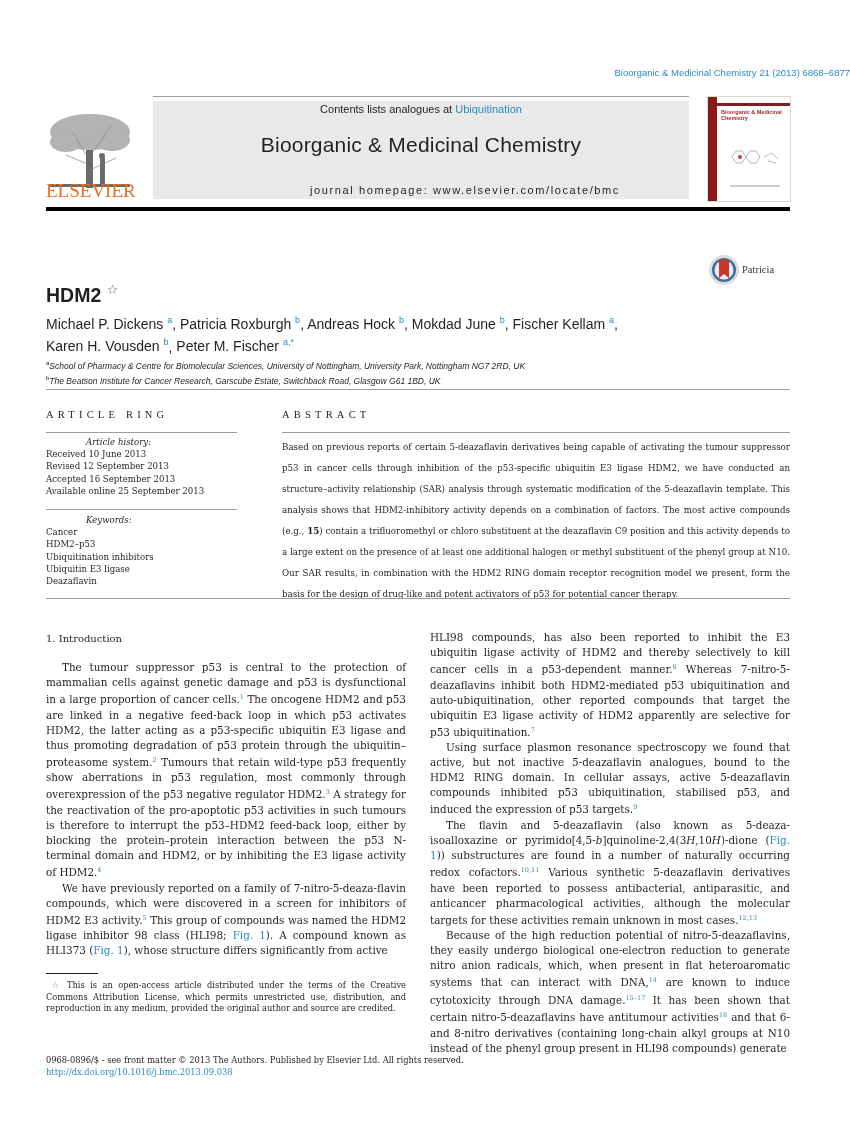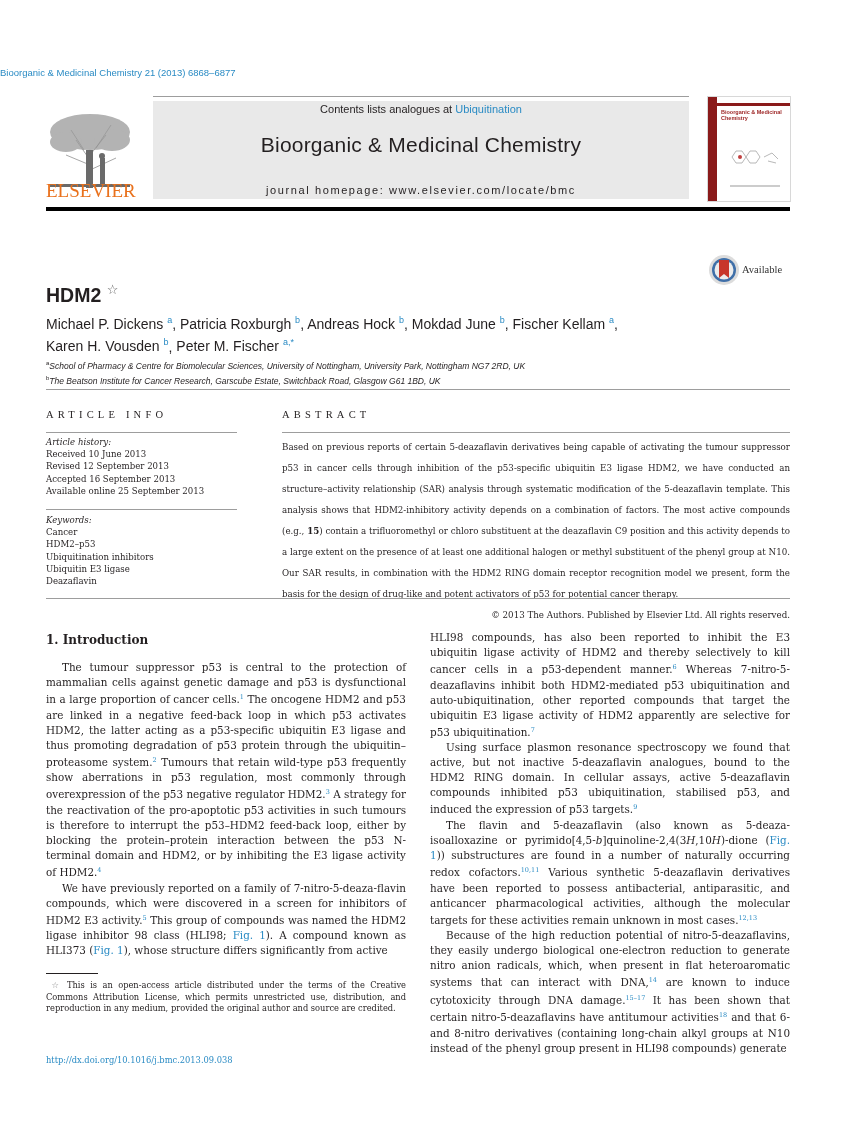--- a/index.html
+++ b/index.html
@@ -1,26 +1,26 @@
 <!DOCTYPE html>
 <html><head>
 <meta charset="utf-8">
 <style>
   html, body { margin: 0; padding: 0; background: #ffffff; }
   body { width: 850px; height: 1133px; position: relative; overflow: hidden; font-family: "DejaVu Sans", sans-serif; color: #231f20; }
   a, .link { color: #2a8bc4; text-decoration: none; }
   .abs { position: absolute; }
 
-  .running-head { left: 0; width: 850px; top: 67px; text-align: left; font-size: 9.5px; color: #2a8bc4; font-family: "Liberation Sans", sans-serif; }
+  .running-head { left: 0; width: 850px; top: 67px; text-align: right; font-size: 9.5px; color: #2a8bc4; font-family: "Liberation Sans", sans-serif; }
 
   .top-rule { left: 153px; width: 536px; top: 96px; height: 1px; background: #9d9d9d; }
   .masthead-box { left: 153px; top: 101px; width: 536px; height: 98px; background: #e9e9e9; }
   .contents-line { left: 153px; width: 536px; top: 103px; text-align: center; font-size: 11px; font-family: "Liberation Sans", sans-serif; color: #231f20; }
   .journal-title { left: 153px; width: 536px; top: 133px; text-align: center; font-size: 21px; font-family: "Liberation Sans", sans-serif; color: #231f20; letter-spacing: 0.2px; }
-  .homepage { left: 153px; width: 536px; top: 184px; text-align: center; font-size: 11px; font-family: "Liberation Sans", sans-serif; letter-spacing: 1.6px; color: #231f20; }
+  .homepage { left: 153px; width: 536px; top: 184px; text-align: center; font-size: 11px; font-family: "Liberation Sans", sans-serif; letter-spacing: 1.6px; color: #231f20; padding-left: 44px; }
 
   .elsevier-logo { left: 46px; top: 100px; width: 88px; height: 100px; }
   .elsevier-word { left: 46px; top: 180px; width: 90px; font-family: "Liberation Serif", serif; font-size: 19px; color: #e9711c; letter-spacing: 0px; }
 
   .cover { left: 707px; top: 96px; width: 82px; height: 104px; background: #fff; border: 1px solid #d8d8d8; overflow: hidden; }
   .cover .spine { position: absolute; left: 0; top: 0; width: 9px; height: 104px; background: #8a1a1a; }
   .cover .bar { position: absolute; left: 9px; top: 6px; width: 73px; height: 3px; background: #8a1a1a; }
   .cover .ct { position: absolute; left: 13px; top: 12px; font-size: 5.5px; font-weight: bold; color: #9a1f1f; font-family: "Liberation Sans", sans-serif; line-height: 6px; width: 66px; }
 
   .thick-rule { left: 46px; top: 207px; width: 744px; height: 4px; background: #000; }
@@ -33,31 +33,31 @@
   .authors sup { font-size: 9px; color: #2a8bc4; }
 
   .affils { left: 46px; top: 357px; width: 700px; font-family: "Liberation Sans", sans-serif; font-style: italic; font-size: 8.5px; line-height: 12px; color: #231f20; }
   .affils sup { font-style: normal; font-size: 6px; }
 
   .rule-thin { height: 1px; background: #9d9d9d; }
 
   .section-caps { font-family: "Liberation Serif", serif; font-size: 10.5px; letter-spacing: 4.2px; color: #231f20; }
 
   .info-col { left: 46px; top: 432px; width: 191px; font-family: "DejaVu Serif", serif; font-size: 8.6px; line-height: 12.2px; color: #231f20; }
-  .info-col .lbl { font-style: italic; }
+  .info-col .lbl { font-style: italic; margin-left: 40px; }
 
   .abstract-body { left: 282px; top: 437px; width: 508px; font-family: "DejaVu Serif", serif; font-size: 8.7px; line-height: 21px; text-align: justify; color: #231f20; }
   .abstract-body b { font-weight: bold; }
   .abstract-copy { text-align: right; }
 
   .body-col { font-family: "DejaVu Serif", serif; font-size: 10.4px; line-height: 15.05px; text-align: justify; color: #231f20; }
   .body-col p { margin: 0; text-indent: 16px; }
   .body-col sup { font-size: 6.5px; color: #2a8bc4; }
   .body-col .link { color: #2a8bc4; }
-  .sec-head { font-family: "DejaVu Serif", serif; font-weight: bold; font-size: 12px; color: #231f20; }
+  .sec-head { font-family: "DejaVu Serif", serif; font-weight: normal; font-size: 10px; color: #231f20; }
 
   .footnotes { left: 46px; top: 980px; width: 360px; font-family: "DejaVu Serif", serif; font-size: 8.3px; line-height: 11.6px; text-align: justify; color: #231f20; }
   .footnotes p { margin: 0; }
   .fn-rule { left: 46px; top: 973px; width: 52px; height: 1px; background: #231f20; }
 
   .bottom-notes { left: 46px; top: 1055px; width: 600px; font-family: "DejaVu Serif", serif; font-size: 8.3px; line-height: 11.6px; color: #231f20; }
 </style>
 </head>
 <body>
 
@@ -109,40 +109,40 @@
   <span>HDM2</span>
   <span class="star">☆</span>
 </div>
 
 <svg class="abs" style="left:708px;top:254px" width="32" height="32" viewBox="0 0 32 32">
   <circle cx="16" cy="16" r="15" fill="#dcdcdc"></circle>
   <circle cx="16" cy="16" r="12" fill="#3f6fa8"></circle>
   <circle cx="16" cy="16" r="9.5" fill="#ececec"></circle>
   <path d="M11 6 L21 6 L21 24 L16 20 L11 24 Z" fill="#c8362b"></path>
 </svg>
-<div class="abs crossmark-label">Available</div>
+<div class="abs crossmark-label">Patricia</div>
 
 <div class="abs authors">
   <span><span>Michael P. Dickens</span> <sup>a</sup></span><span>, </span>
   <span><span>Patricia Roxburgh</span> <sup>b</sup></span><span>, </span>
   <span><span>Andreas Hock</span> <sup>b</sup></span><span>, </span>
   <span><span>Mokdad June</span> <sup>b</sup></span><span>, </span>
   <span><span>Fischer Kellam</span> <sup>a</sup></span><span>,</span><br>
   <span><span>Karen H. Vousden</span> <sup>b</sup></span><span>, </span>
   <span><span>Peter M. Fischer</span> <sup>a,*</sup></span>
 </div>
 
 <div class="abs affils">
   <div><sup>a</sup><span>School of Pharmacy &amp; Centre for Biomolecular Sciences, University of Nottingham, University Park, Nottingham NG7 2RD, UK</span></div>
   <div><sup>b</sup><span>The Beatson Institute for Cancer Research, Garscube Estate, Switchback Road, Glasgow G61 1BD, UK</span></div>
 </div>
 
 <div class="abs rule-thin" style="left:46px;top:389px;width:744px"></div>
 
-<div class="abs section-caps" style="left:46px;top:409px">ARTICLE INFO</div>
+<div class="abs section-caps" style="left:46px;top:409px">ARTICLE RING</div>
 <div class="abs rule-thin" style="left:46px;top:432px;width:191px"></div>
 <div class="abs info-col" style="top:436px">
   <div class="lbl">Article history:</div>
   <div>Received 10 June 2013</div>
   <div>Revised 12 September 2013</div>
   <div>Accepted 16 September 2013</div>
   <div>Available online 25 September 2013</div>
 </div>
 <div class="abs rule-thin" style="left:46px;top:509px;width:191px"></div>
 <div class="abs info-col" style="top:514px">
@@ -151,37 +151,37 @@
   <div>HDM2–p53</div>
   <div>Ubiquitination inhibitors</div>
   <div>Ubiquitin E3 ligase</div>
   <div>Deazaflavin</div>
 </div>
 
 <div class="abs section-caps" style="left:282px;top:409px">ABSTRACT</div>
 <div class="abs rule-thin" style="left:282px;top:432px;width:508px"></div>
 <div class="abs abstract-body">
   <span>Based on previous reports of certain 5-deazaflavin derivatives being capable of activating the tumour suppressor p53 in cancer cells through inhibition of the p53-specific ubiquitin E3 ligase HDM2, we have conducted an structure–activity relationship (SAR) analysis through systematic modification of the 5-deazaflavin template. This analysis shows that HDM2-inhibitory activity depends on a combination of factors. The most active compounds (e.g., </span><b>15</b><span>) contain a trifluoromethyl or chloro substituent at the deazaflavin C9 position and this activity depends to a large extent on the presence of at least one additional halogen or methyl substituent of the phenyl group at N10. Our SAR results, in combination with the HDM2 RING domain receptor recognition model we present, form the basis for the design of drug-like and potent activators of p53 for potential cancer therapy.</span>
-  <div class="abstract-copy">© 2013 The Authors. Published by Elsevier Ltd. All rights reserved.</div>
 </div>
 
 <div class="abs rule-thin" style="left:46px;top:598px;width:744px"></div>
 
 <div class="abs sec-head" style="left:46px;top:633px">1. Introduction</div>
 <div class="abs body-col" style="left:46px;top:660px;width:360px">
   <p><span>The tumour suppressor p53 is central to the protection of mammalian cells against genetic damage and p53 is dysfunctional in a large proportion of cancer cells.</span><sup>1</sup><span> The oncogene HDM2 and p53 are linked in a negative feed-back loop in which p53 activates HDM2, the latter acting as a p53-specific ubiquitin E3 ligase and thus promoting degradation of p53 protein through the ubiquitin–proteasome system.</span><sup>2</sup><span> Tumours that retain wild-type p53 frequently show aberrations in p53 regulation, most commonly through overexpression of the p53 negative regulator HDM2.</span><sup>3</sup><span> A strategy for the reactivation of the pro-apoptotic p53 activities in such tumours is therefore to interrupt the p53–HDM2 feed-back loop, either by blocking the protein–protein interaction between the p53 N-terminal domain and HDM2, or by inhibiting the E3 ligase activity of HDM2.</span><sup>4</sup></p>
   <p><span>We have previously reported on a family of 7-nitro-5-deaza-flavin compounds, which were discovered in a screen for inhibitors of HDM2 E3 activity.</span><sup>5</sup><span> This group of compounds was named the HDM2 ligase inhibitor 98 class (HLI98; </span><a class="link">Fig. 1</a><span>). A compound known as HLI373 (</span><a class="link">Fig. 1</a><span id="split-left">), whose structure differs significantly from active</span></p>
 </div>
 
 <div class="abs fn-rule"></div>
 <div class="abs footnotes">
   <p>&nbsp;<span style="color:#888">☆</span><span> This is an open-access article distributed under the terms of the Creative Commons Attribution License, which permits unrestricted use, distribution, and reproduction in any medium, provided the original author and source are credited.</span></p>
 </div>
 
 <div class="abs bottom-notes">
+  <div>0968-0896/$ - see front matter © 2013 The Authors. Published by Elsevier Ltd. All rights reserved.</div>
   <a class="link">http://dx.doi.org/10.1016/j.bmc.2013.09.038</a>
 </div>
 
 <div class="abs body-col" style="left:430px;top:630px;width:360px">
   <p style="text-indent:0">HLI98 compounds, has also been reported to inhibit the E3 ubiquitin ligase activity of HDM2 and thereby selectively to kill cancer cells in a p53-dependent manner.<sup>6</sup><span> Whereas 7-nitro-5-deazaflavins inhibit both HDM2-mediated p53 ubiquitination and auto-ubiquitination, other reported compounds that target the ubiquitin E3 ligase activity of HDM2 apparently are selective for p53 ubiquitination.</span><sup>7</sup></p>
   <p><span>Using surface plasmon resonance spectroscopy we found that active, but not inactive 5-deazaflavin analogues, bound to the HDM2 RING domain. In cellular assays, active 5-deazaflavin compounds inhibited p53 ubiquitination, stabilised p53, and induced the expression of p53 targets.</span><sup>9</sup></p>
   <p><span>The flavin and 5-deazaflavin (also known as 5-deaza-isoalloxazine or pyrimido[4,5-</span><i>b</i><span>]quinoline-2,4(3</span><i>H</i><span>,10</span><i>H</i><span>)-dione (</span><a class="link">Fig. 1</a><span>)) substructures are found in a number of naturally occurring redox cofactors.</span><sup>10,11</sup><span> Various synthetic 5-deazaflavin derivatives have been reported to possess antibacterial, antiparasitic, and anticancer pharmacological activities, although the molecular targets for these activities remain unknown in most cases.</span><sup>12,13</sup></p>
   <p><span>Because of the high reduction potential of nitro-5-deazaflavins, they easily undergo biological one-electron reduction to generate nitro anion radicals, which, when present in flat heteroaromatic systems that can interact with DNA,</span><sup>14</sup><span> are known to induce cytotoxicity through DNA damage.</span><sup>15–17</sup><span> It has been shown that certain nitro-5-deazaflavins have antitumour activities</span><sup>18</sup><span> and that 6- and 8-nitro derivatives (containing long-chain alkyl groups at N10 instead of the phenyl group present in HLI98 compounds) generate</span></p>
 </div>
 

